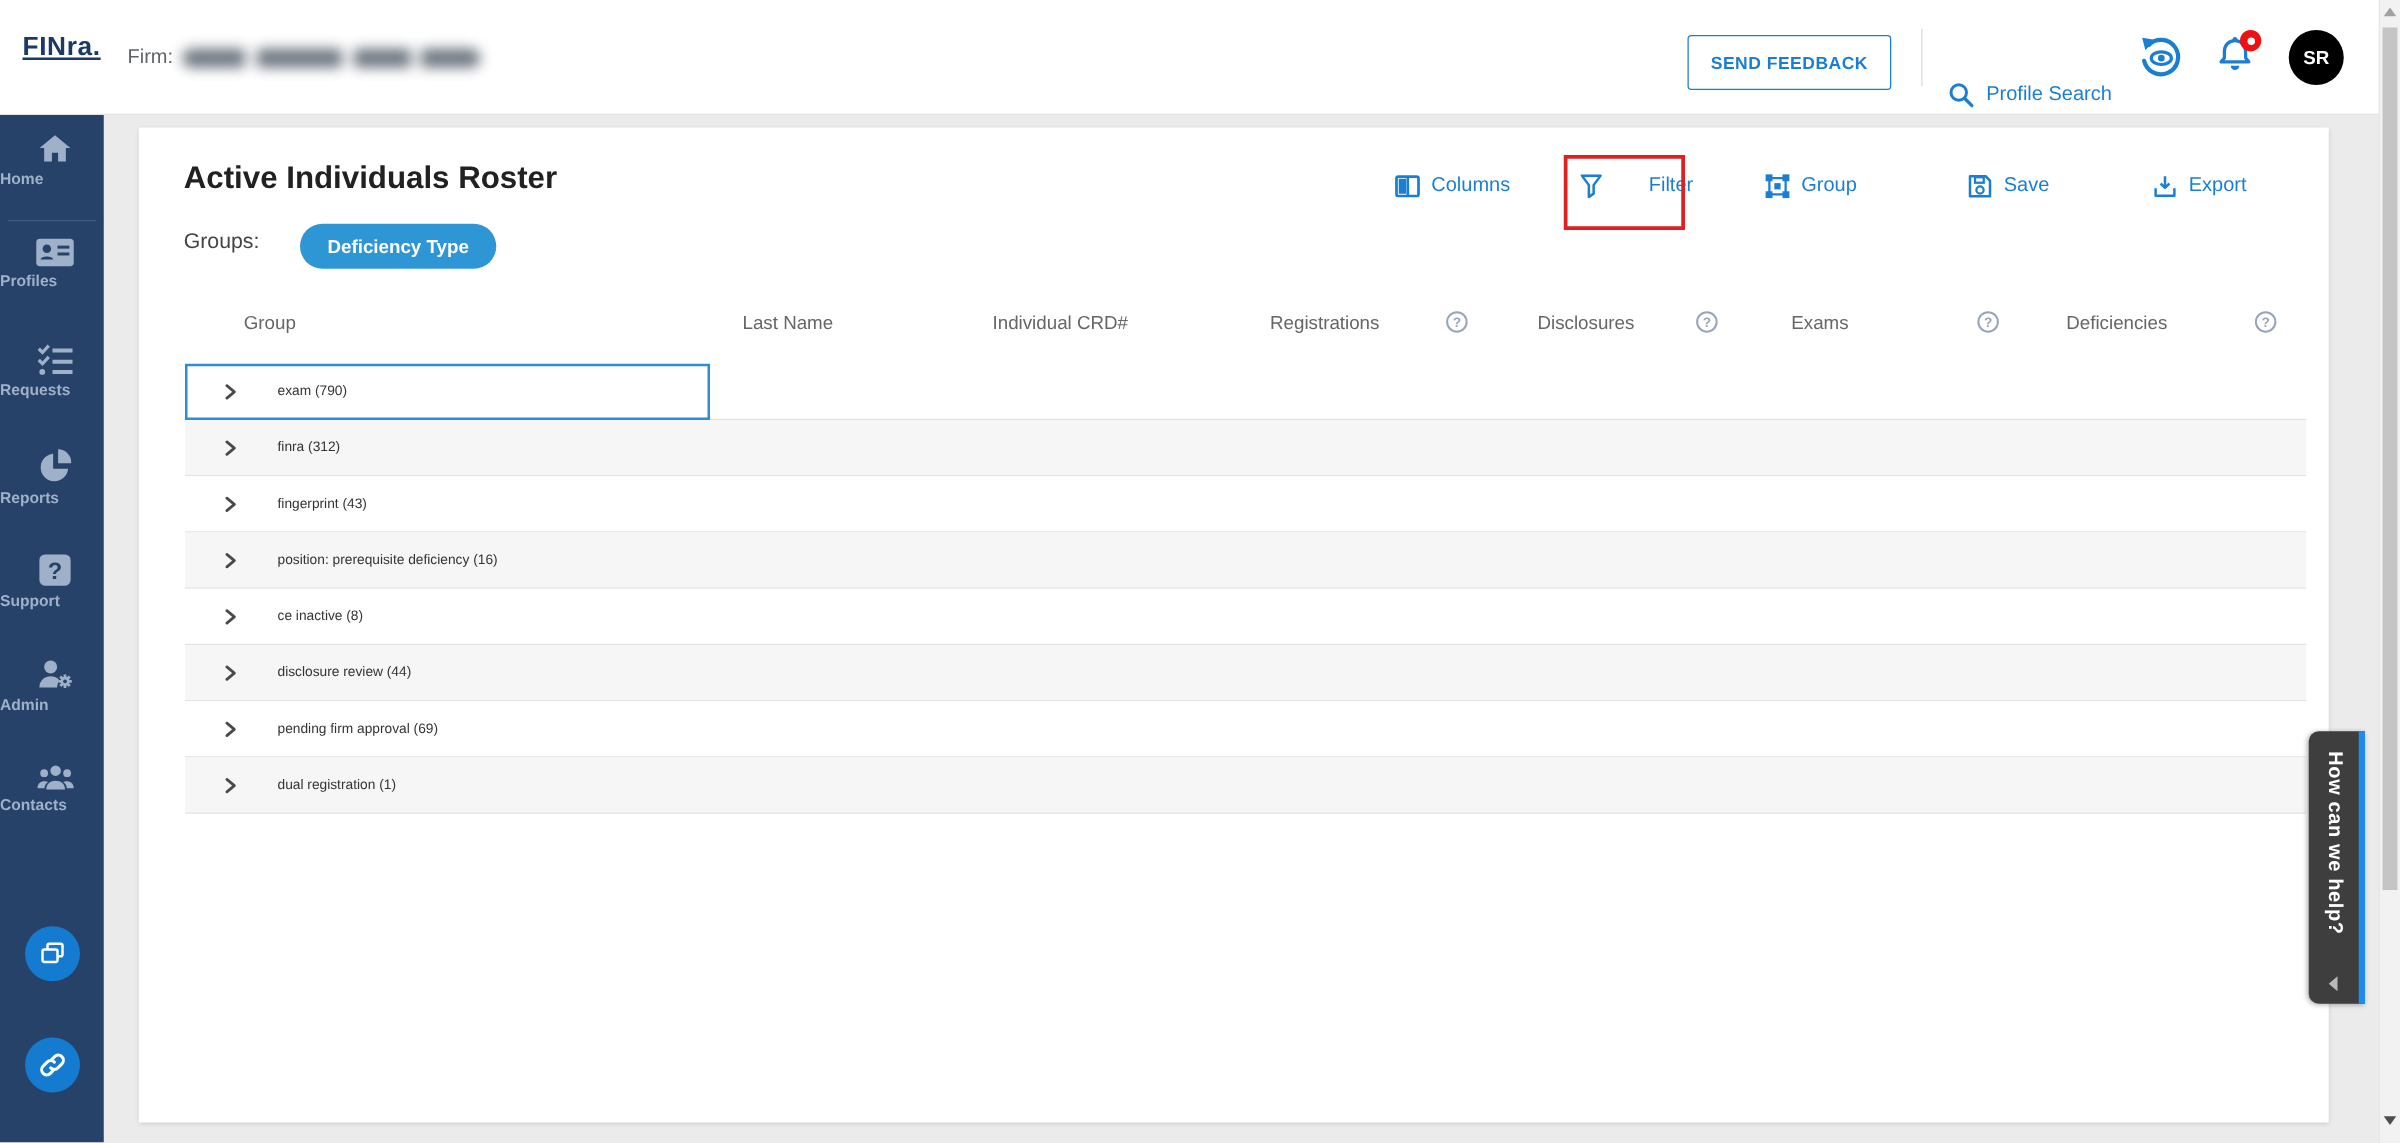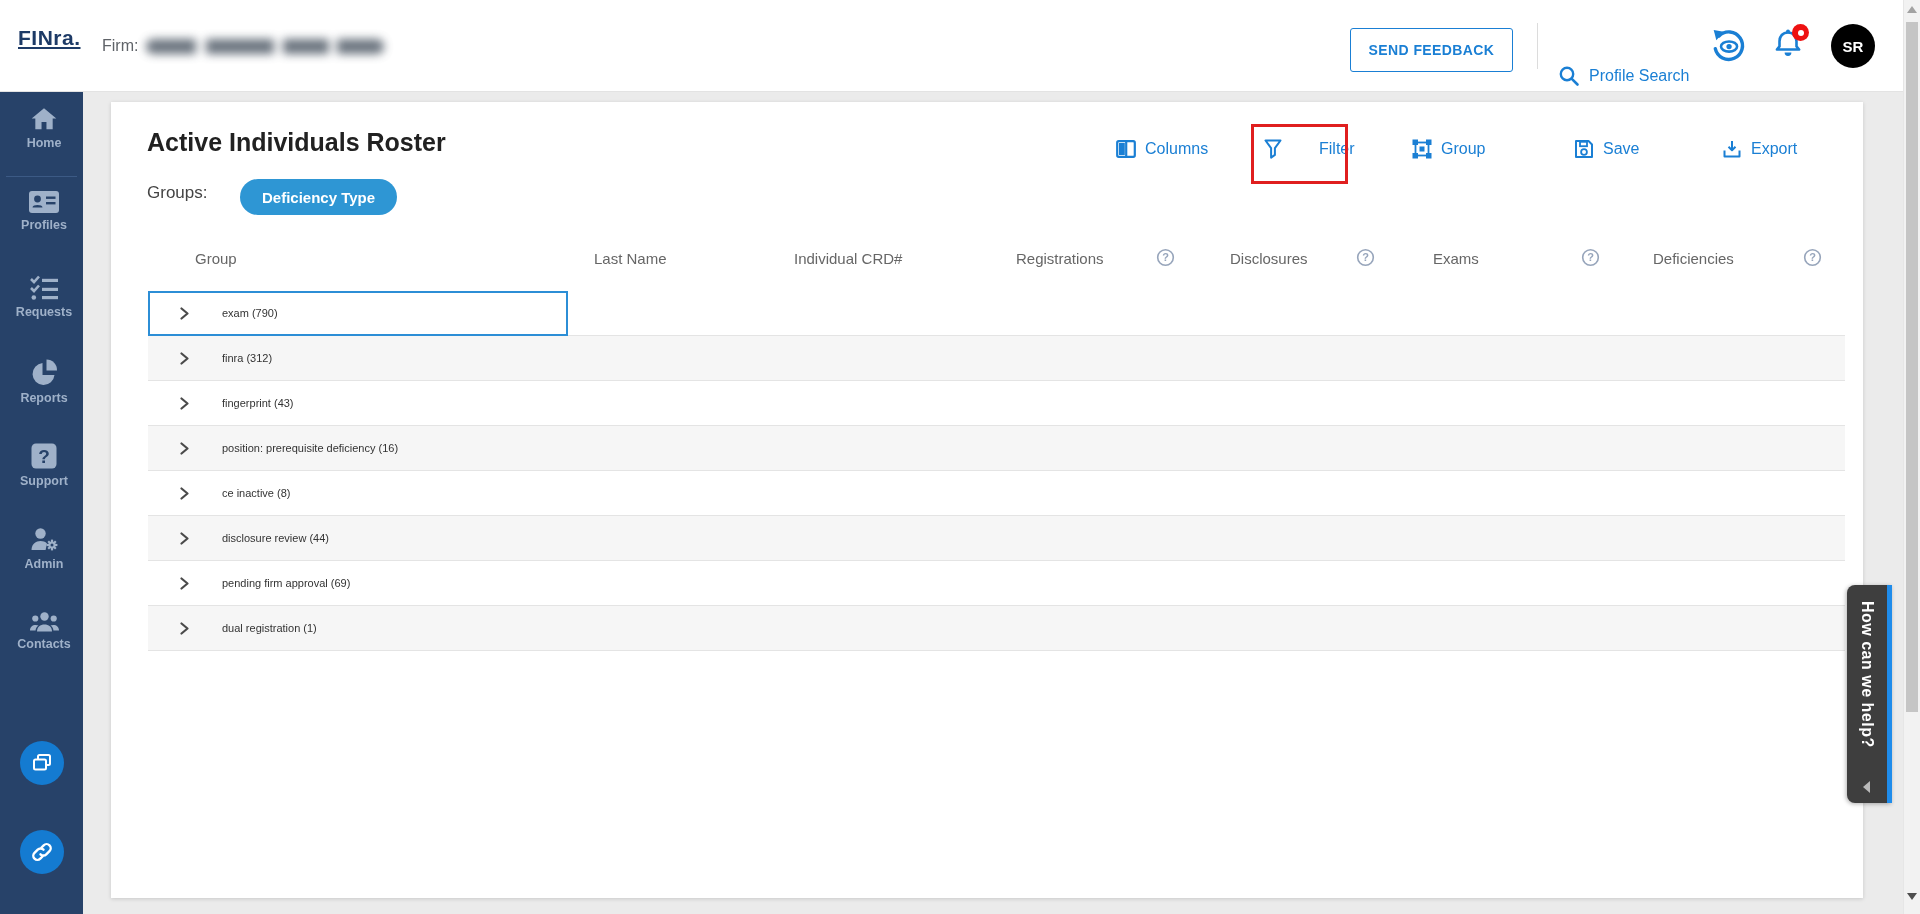--- a/index.html
+++ b/index.html
@@ -19,21 +19,21 @@
   .profile-search { position:absolute; left:1558px; top:33px; display:flex; align-items:center; gap:9px; color:#1a7fd4; font-size:16px; cursor:pointer;margin-top:32px; }
   .history-btn { position:absolute; left:1710px; top:28px; width:36px; height:36px; cursor:pointer; }
   .bell-btn { position:absolute; left:1772px; top:27px; width:34px; height:38px; cursor:pointer; }
   .bell-badge { position:absolute; left:20px; top:-3px; width:17px; height:17px; border-radius:50%; background:#ee1111; }
   .bell-badge::after { content:""; position:absolute; left:5.5px; top:5.5px; width:6px; height:6px; border-radius:50%; background:#fff; }
   .avatar { position:absolute; left:1831px; top:24px; width:44px; height:44px; border-radius:50%; background:#000000;
     color:#fff; font-size:15px; font-weight:700; display:flex; align-items:center; justify-content:center; cursor:pointer; }
 
   
   .sidebar { position:absolute; left:0; top:92px; width:83px; height:822px; background:#274269; z-index:9; }
-  .side-item { position:absolute; left:0; width:88px; text-align:center; cursor:pointer; }
+  .side-item { position:absolute; left:0; width:88px; text-align:left; cursor:pointer; }
   .side-item svg { display:block; margin:0 auto; }
   .side-label { display:block; margin-top:4px; font-size:12.5px; font-weight:700; color:#9fb1c9; }
   .side-divider { position:absolute; left:6px; top:84px; width:71px; height:1px; background:#3c5a85; }
   .fab { position:absolute; left:20px; width:44px; height:44px; border-radius:50%; background:#147bd1; display:flex; align-items:center; justify-content:center; cursor:pointer; }
 
   
   .main-bg { position:absolute; left:83px; top:92px; width:1837px; height:822px; background:#ebebeb; }
   .card { position:absolute; left:111px; top:102px; width:1752px; height:796px; background:#ffffff; box-shadow:0 1px 4px rgba(0,0,0,.15); z-index:5; }
   .page-title { position:absolute; left:36px; top:26px; font-size:25px; font-weight:700; color:#212121; }
 

